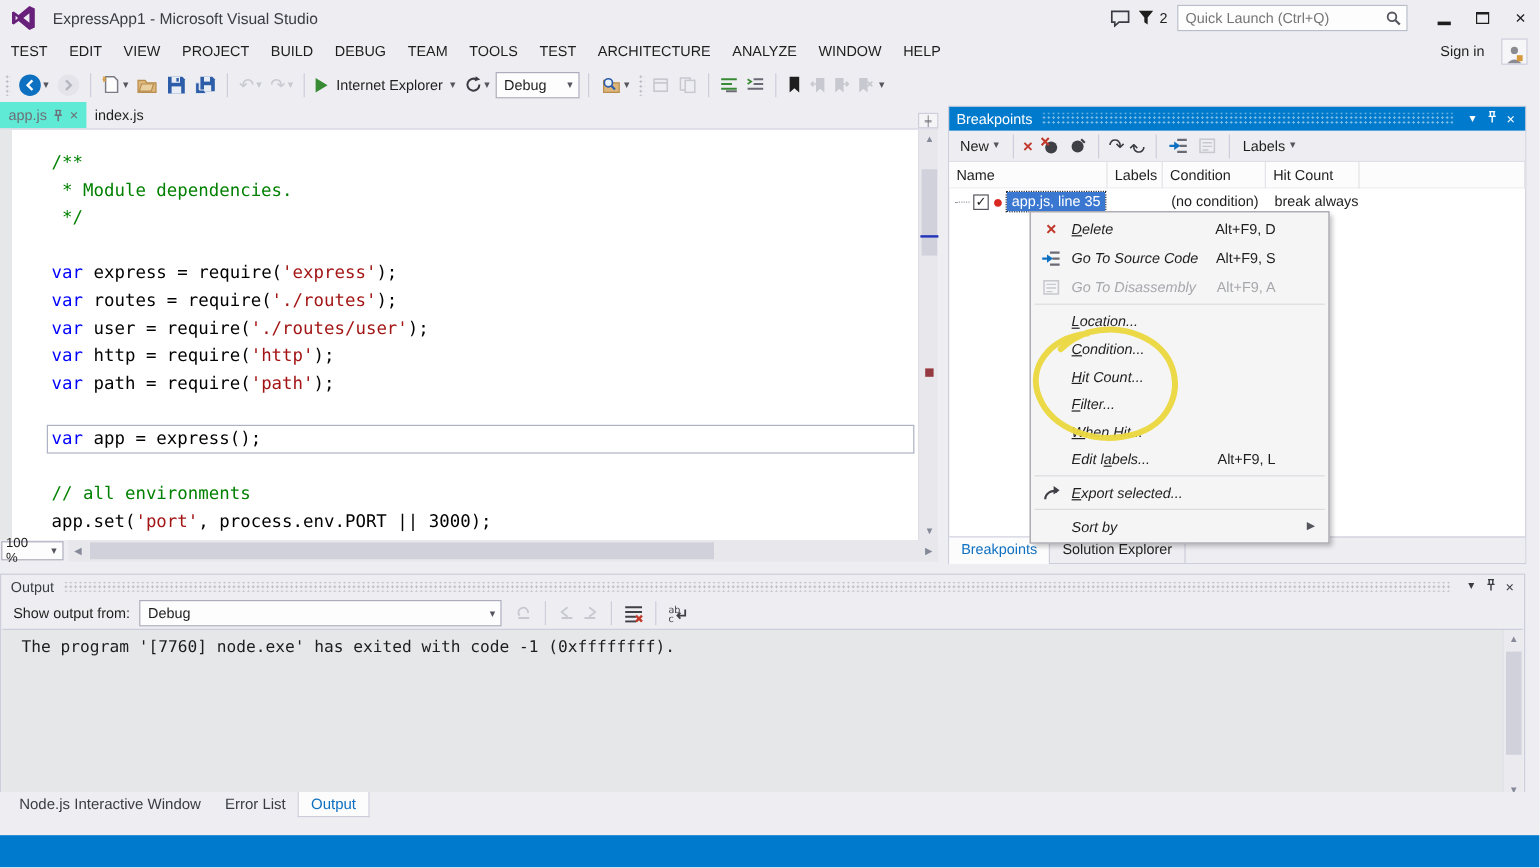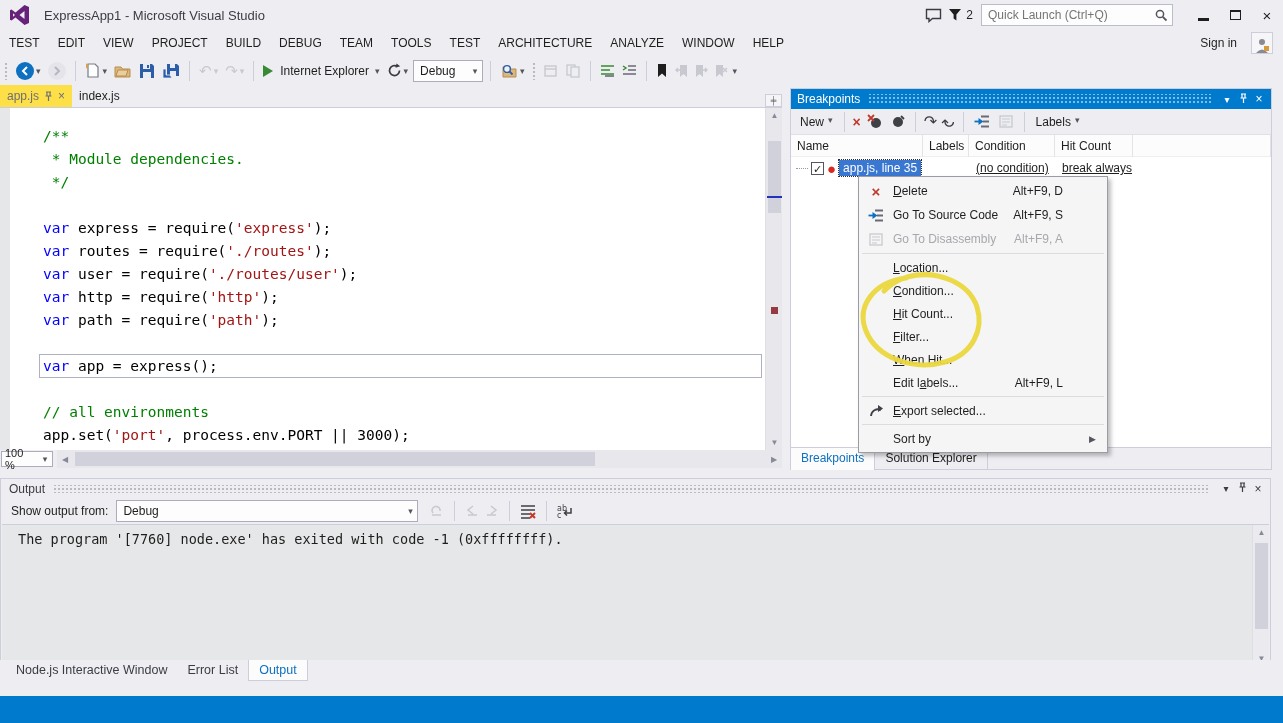--- a/index.html
+++ b/index.html
@@ -43,21 +43,21 @@
   .play-tri { width:0; height:0; border-left:10px solid #388A34; border-top:6px solid transparent; border-bottom:6px solid transparent; margin-right:5px; }
   #ie-label { font-size:12px; color:#1E1E1E; margin-right:4px; }
   .combo { height:22px; background:#FDFDFE; border:1px solid #ACACBC; display:flex; align-items:center; }
   .combo .val { padding:0 6px; font-size:12px; flex:1; }
   .combo .arr { width:15px; text-align:center; font-size:9px; color:#55555E; border-left:1px solid transparent; }
   .gray-glyph { color:#C8C9D0; font-size:15px; }
 
   
   #tabstrip { top:85px; left:0; width:782px; height:22px; display:flex; align-items:flex-end; }
   .doc-tab { height:22px; display:flex; align-items:center; padding:0 7px; font-size:12px; gap:5px; }
-  .doc-tab.active { background:#fde047; color:#6E6E78; }
+  .doc-tab.active { background:#5eead4; color:#6E6E78; }
   .doc-tab.inactive { color:#1E1E1E;align-items:center; }
   .tab-x { font-size:12px; color:#6E6E78; }
   #doc-dd { margin-left:auto; margin-right:6px; font-size:9px; color:#6E6E78; align-self:center; }
 
   #editor-body { top:107px; left:0; width:782px; height:343px; background:#FFFFFF; border-top:1px solid #CCCEDB; }
   #bp-margin { position:absolute; left:0; top:0; width:10px; height:100%; background:#E6E7E8; }
   #code-area { position:absolute; left:10px; top:0; width:755px; height:100%; padding:17px 0 0 33px; overflow:hidden; }
   .code-line { position:relative; height:23px; line-height:23px; white-space:pre; font-family:"DejaVu Sans Mono", monospace; font-size:14.5px; }
   .code-line.boxed::after { content:""; position:absolute; left:-4px; right:3px; top:-1px; bottom:0; border:1px solid #AEB1C4; pointer-events:none; }
   .tok-k { color:#0000FF; } .tok-s { color:#A31515; } .tok-c { color:#008000; } .tok-p { color:#000000; }
@@ -87,21 +87,21 @@
   .txtbtn { font-size:12px; display:flex; gap:4px; padding:0 3px; }
   .red-x { color:#C1392B; font-weight:bold; font-size:14px; }
   .bp-ico { font-size:13px; color:#3B3B44; }
   #bp-header { display:grid; grid-template-columns:132px 46px 86px 78px 1fr; height:22px; align-items:center; background:#FCFCFD; border-bottom:1px solid #EFEFF2; }
   #bp-header .hcell { font-size:12px; padding-left:6px; height:100%; line-height:22px; border-right:1px solid #E3E3E8; }
   #bp-row { display:grid; grid-template-columns:178px 86px 1fr; height:22px; align-items:center; }
   .tree-dots { width:12px; border-bottom:1px dotted #9A9AA6; margin:0 3px 0 5px; }
   .cbx { width:13px; height:13px; border:1px solid #55555E; background:#fff; font-size:11px; line-height:12px; text-align:center; color:#1E1E1E; }
   .bpt-dot { color:#D8281F; font-size:15px; margin:0 3px; line-height:13px; }
   .sel-chip { background:#3977D1; color:#FFFFFF; padding:1px 4px; font-size:12px; outline:1px dotted #2B2B33; }
-  .bp-cell { font-size:12px; padding-left:7px;text-decoration:underline; }
+  .bp-cell { font-size:12px; padding-left:7px; }
   #bp-tabs { position:absolute; left:0; bottom:0; width:100%; height:22px; background:#EEEEF2; border-top:1px solid #CCCEDB; display:flex; }
   .panel-tab { padding:0 10px; height:22px; line-height:21px; font-size:12px; border-right:1px solid #CCCEDB; }
   .panel-tab.active { background:#FCFCFD; color:#0E70C0; }
 
   
   #output-panel { top:478px; left:0; width:1271px; height:190px; background:#EEEEF2; border:1px solid #CCCEDB; }
   #out-title { height:19px; display:flex; align-items:center; padding:0 4px 0 8px; font-size:12px; color:#3B3B44; }
   #out-title .dots { flex:1; height:8px; margin:0 8px; background-image:radial-gradient(circle, rgba(90,90,100,.35) 1px, transparent 1px); background-size:4px 4px; background-position:0 2px; }
   #out-title .ttl-btn { color:#3B3B44; }
   #out-toolbar { height:26px; display:flex; align-items:center; padding-left:10px; }
@@ -117,21 +117,21 @@
   #bottom-tabs { top:660px; left:0; width:1283px; height:28px; display:flex; align-items:flex-start; padding-left:6px; background:#EEEEF2; }
   .win-tab { padding:3px 10px; font-size:12.5px; color:#3B3B44; }
   .win-tab.active { background:#FCFCFD; color:#0E70C0; border:1px solid #CCCEDB; border-top:none; }
   #statusbar { top:696px; left:0; width:1283px; height:27px; background:#007ACC; }
 
   
   #context-menu { top:176px; left:858px; width:250px; background:#F5F5F6; border:1px solid #9B9BA3; box-shadow:3px 3px 4px rgba(0,0,0,.25); padding:2px 0; z-index:50; }
   .cm-item { display:flex; align-items:center; height:23px; font-size:12px; }
   .cm-item.tall { height:24px; }
   .cm-ico { width:34px; display:flex; align-items:center; justify-content:center; flex:none; }
-  .cm-label { flex:1; white-space:nowrap; }
+  .cm-label { flex:1; white-space:nowrap;font-style:italic; }
   .cm-short { padding-right:26px; color:#1E1E1E; white-space:nowrap; }
   .cm-sub { width:18px; font-size:9px; color:#55555E; }
   .cm-sep { height:1px; background:#DCDCE0; margin:2px 3px; }
   .cm-item.disabled .cm-label, .cm-item.disabled .cm-short { color:#A7A8AC; }
   .cm-item u { text-decoration:underline; }
 
   
   #annotation { top:0; left:0; width:1283px; height:723px; pointer-events:none; z-index:90; }
 </style>
 </head>

